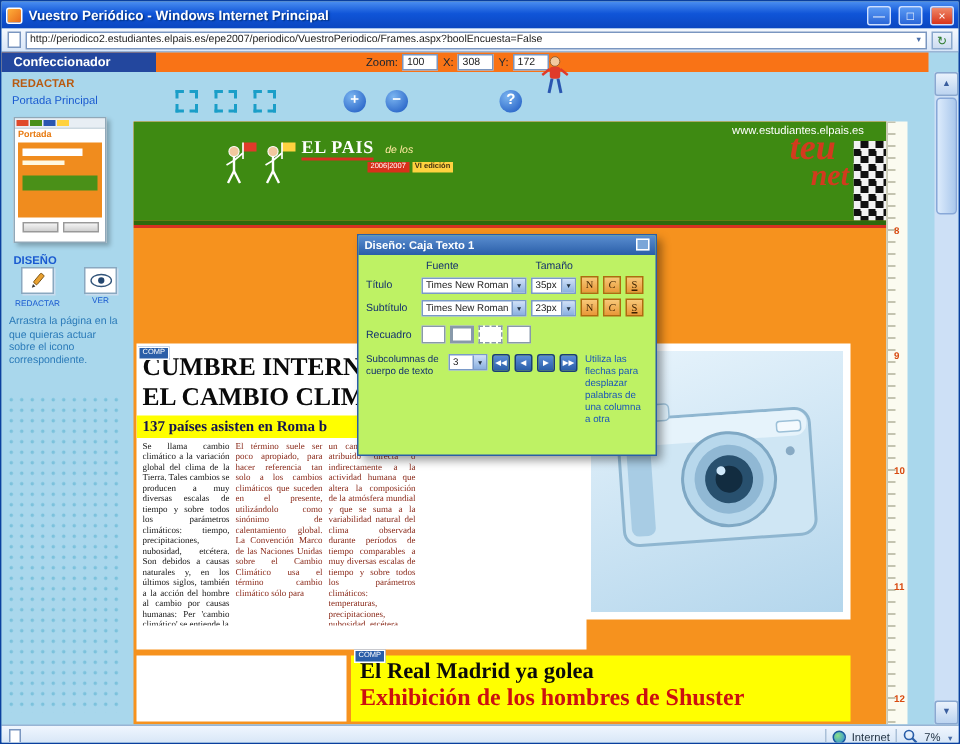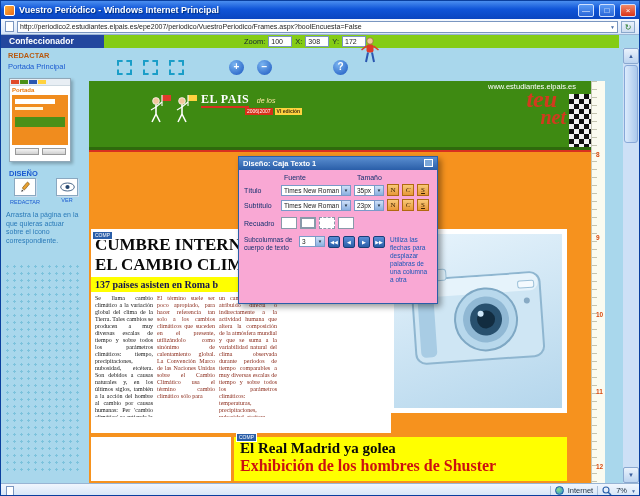--- a/index.html
+++ b/index.html
@@ -13,21 +13,21 @@
   .wbtn{width:16px;height:13px;background:linear-gradient(180deg,#5a9af4,#2a66d8);border:1px solid #cfe0ff;border-radius:2px;color:#fff;font-size:8px;line-height:11px;text-align:center;display:inline-block;margin-left:1px;flex:none;}
   .wbtn.close{background:linear-gradient(180deg,#f08a6a,#d8341a);}
 
   .addrrow{position:absolute;left:0;top:18px;right:0;height:16px;background:linear-gradient(180deg,#f4f8fe,#d8e6f8);display:flex;align-items:center;padding:0 4px;gap:3px;border-bottom:1px solid #9ab4d4;}
   .page-ico{width:9px;height:11px;background:#fff;border:1px solid #7a96c0;flex:none;}
   .addrfield{flex:1;height:12px;background:#fff;border:1px solid #7a96c0;font-size:7px;color:#222;display:flex;align-items:center;padding:0 2px;white-space:nowrap;overflow:hidden;}
   .addr-arrow{margin-left:auto;font-size:5px;color:#4a6ea8;}
   .gobtn{width:14px;height:12px;background:linear-gradient(180deg,#eaf2fc,#cddcf0);border:1px solid #8aa8cc;font-size:8px;color:#2a7a2a;text-align:center;line-height:11px;flex:none;}
 
   
-  .appheader{position:absolute;left:0;top:34px;right:20px;height:13px;background:#84cc16;}
+  .appheader{position:absolute;left:0;top:34px;right:20px;height:13px;background:#f97316;}
   .brand{position:absolute;left:0;top:0;width:103px;height:13px;background:#23479e;color:#fff;font-size:8.5px;font-weight:bold;line-height:13px;padding-left:8px;}
   .zoomctl{position:absolute;left:243px;top:1px;display:flex;align-items:center;gap:3px;font-size:7.5px;color:#123;}
   .valbox{display:inline-block;min-width:24px;height:11px;background:#fff;border:1px solid #7a96c0;font-size:7px;line-height:9px;padding:0 2px;color:#222;}
   .mascot-top{position:absolute;left:358px;top:36px;z-index:40;}
 
   
   .main{position:absolute;left:0;top:47px;width:624px;height:435px;background:#a9d7ec;overflow:hidden;}
 
   
   .sidebar{position:absolute;left:0;top:0;width:87px;height:100%;}
@@ -90,21 +90,21 @@
   .bottomleft{position:absolute;left:2px;top:356px;width:140px;height:44px;background:#fff;cursor:pointer;}
   .bottombox{position:absolute;left:145px;top:356px;width:333px;height:44px;background:#ffff00;padding:3px 6px;overflow:hidden;cursor:pointer;}
   .bb-title{font-family:"Liberation Serif",serif;font-weight:900;font-size:15px;color:#0a0a0a;white-space:nowrap;}
   .bb-sub{font-family:"Liberation Serif",serif;font-weight:bold;font-size:16px;color:#cc1010;white-space:nowrap;}
 
   
   .ruler{position:absolute;left:590px;top:33px;width:14px;height:402px;background-color:#fbfbf0;background-image:repeating-linear-gradient(180deg,#c4c4b0 0 1px,transparent 1px 8px);background-size:5px 100%;background-repeat:no-repeat;border-left:1px solid #c8c8b8;}
   .rnum{position:absolute;left:4px;color:#d84a10;font-size:6.5px;font-weight:bold;}
 
   
-  .dialog{position:absolute;left:237px;top:108px;width:200px;height:148px;background:#f9a8d4;border:1px solid #2a5ea8;box-shadow:3px 3px 6px rgba(0,0,0,.4);z-index:20;}
+  .dialog{position:absolute;left:237px;top:108px;width:200px;height:148px;background:#bef264;border:1px solid #2a5ea8;box-shadow:3px 3px 6px rgba(0,0,0,.4);z-index:20;}
   .dlg-title{height:13px;background:linear-gradient(180deg,#5a8ed0,#2a5ea8);color:#fff;font-size:7.5px;font-weight:bold;line-height:13px;padding:0 4px;display:flex;cursor:move;}
   .dlg-restore{margin-left:auto;width:9px;height:8px;margin-top:2px;border:1px solid #fff;background:#7aa6d8;cursor:pointer;}
   .dlg-body{padding:4px 5px;font-size:7px;color:#13306e;}
   .dlg-collabels{display:flex;margin-left:40px;}
   .dlg-collabels .fl{width:73px;}
   .dlg-row{display:flex;align-items:center;gap:3px;margin-top:3px;}
   .rowlbl{width:34px;flex:none;}
   .sel{background:#fff;border:1px solid #7a9ac8;height:11px;display:flex;align-items:center;font-size:6.5px;color:#222;padding-left:2px;cursor:pointer;}
   .sel .sarrow{margin-left:auto;width:9px;height:100%;background:linear-gradient(180deg,#cfe0f8,#8ab0e0);border-left:1px solid #7a9ac8;color:#234;font-size:4.5px;text-align:center;line-height:9px;}
   .sel.font{width:70px;} .sel.size{width:30px;} .sel.colsn{width:26px;flex:none;}
@@ -117,21 +117,21 @@
   .arr-hint{width:72px;font-size:6.5px;line-height:8px;color:#1a56b8;margin-left:2px;}
 
   
   .vscroll{position:absolute;right:0;top:47px;width:16px;height:435px;background:#cde0f6;}
   .scr-btn{position:absolute;left:0;width:16px;height:16px;background:linear-gradient(180deg,#eaf2fc,#bcd4f0);border:1px solid #8aa8d0;color:#3a5e9e;font-size:6px;text-align:center;line-height:14px;border-radius:2px;cursor:pointer;}
   .scr-thumb{position:absolute;left:1px;top:17px;width:14px;height:78px;background:linear-gradient(90deg,#dcebfc,#aac8ec);border:1px solid #88a8d8;border-radius:3px;cursor:pointer;}
 
   
   .statusbar{position:absolute;left:0;top:482px;width:640px;height:14px;background:linear-gradient(180deg,#f0f6fe,#d4e4f6);border-top:1px solid #98b4d4;display:flex;align-items:center;font-size:7.5px;color:#234;padding:0 5px;gap:5px;}
   .sb-doc{width:8px;height:10px;background:#fff;border:1px solid #7a96c0;}
-  .sb-right{margin-left:auto;display:flex;align-items:center;gap:4px;}
+  .sb-right{margin-left:auto;display:flex;align-items:flex-end;gap:4px;}
   .sb-div{width:1px;height:10px;background:#aac0d8;}
   .globe{width:9px;height:9px;border-radius:50%;background:radial-gradient(circle at 35% 35%,#8ae08a,#2a8ad8);border:1px solid #1a5a9e;}
 </style>
 </head>
 <body>
 
 <div class="window">
 
   <div class="titlebar">
     <span class="app-ico"></span>

